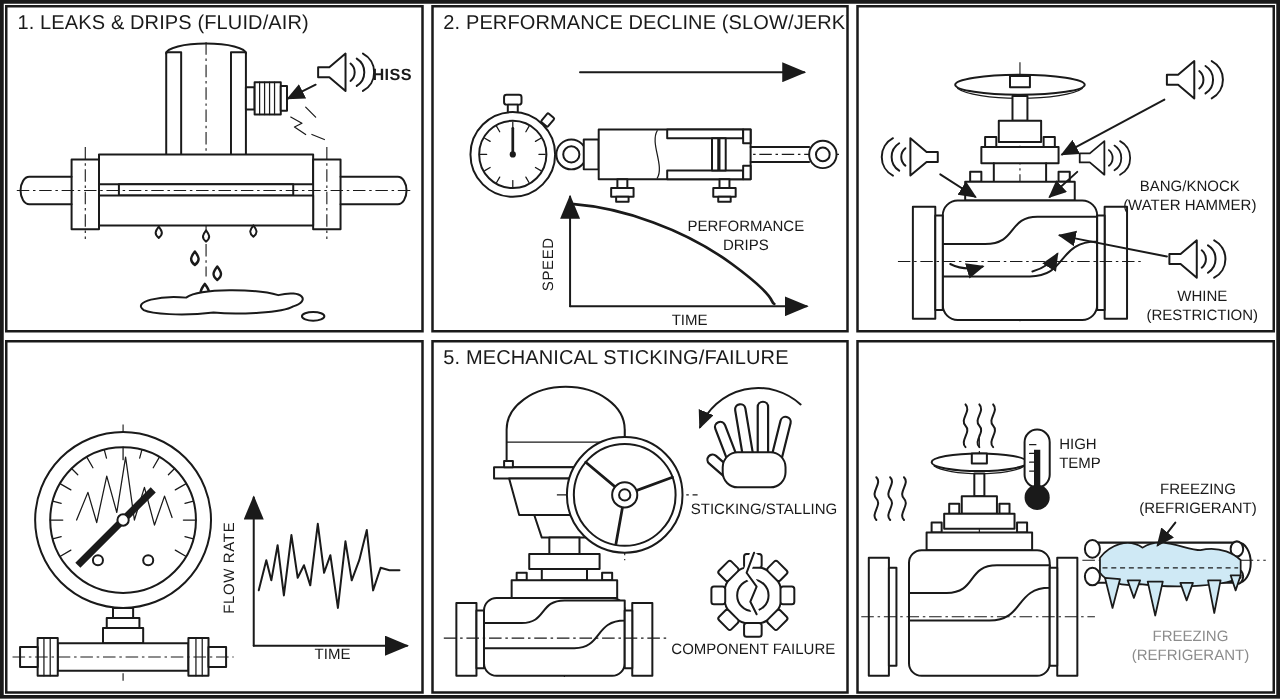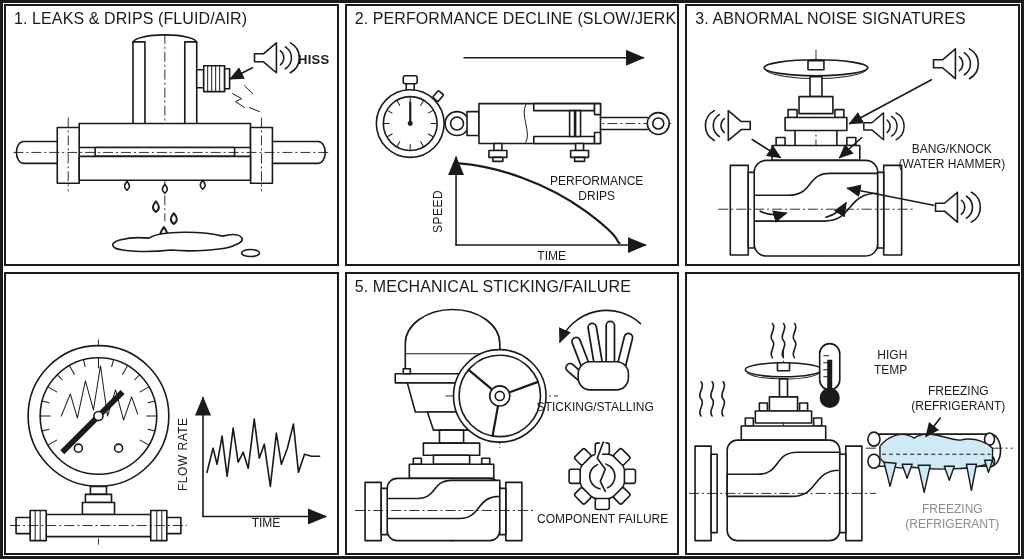--- a/index.html
+++ b/index.html
@@ -7,21 +7,21 @@
   }
   *{box-sizing:border-box;margin:0;padding:0}
   body{background:#888;font-family:"Liberation Sans","DejaVu Sans",sans-serif;color:var(--ink)}
   .stage{width:1024px;height:559px;background:var(--background);border:3px solid var(--ink);
     padding:1px;display:grid;grid-template-columns:1fr 1fr 1fr;grid-template-rows:262px 1fr;gap:6px}
   .panel{position:relative;border:2px solid var(--ink);background:var(--background);overflow:hidden}
   .panel svg{position:absolute;inset:0;width:100%;height:100%}
   .title{position:absolute;top:3px;left:8px;right:2px;font-size:16px;line-height:1.22;
     white-space:pre;letter-spacing:0.1px;z-index:3}
   .lbl{position:absolute;font-size:12px;line-height:1.25;white-space:pre-line;text-align:center;z-index:3}
-  .lbl.left{text-align:right}
+  .lbl.left{text-align:left}
   .lbl.big{font-size:13px;font-weight:bold;letter-spacing:0.3px}
   .lbl.muted{color:var(--muted-label)}
   .vlabel{position:absolute;writing-mode:vertical-rl;transform:rotate(180deg);
     font-size:12px;letter-spacing:0.5px;display:flex;align-items:center;justify-content:center;z-index:3}
   
   .s{stroke:var(--ink);stroke-width:1.6;fill:none;stroke-linecap:round;stroke-linejoin:round}
   .f{stroke:var(--ink);stroke-width:1.6;fill:#fff;stroke-linejoin:round}
   .t{stroke-width:1}
   .w2{stroke-width:2.2}
   .cl{stroke:var(--ink);stroke-width:0.9;fill:none;stroke-dasharray:10 3 2 3}
@@ -170,21 +170,20 @@
         <path class="s w2" d="M111,158 C150,161 200,178 238,206 S268,236 272,238"></path>
       </g>
     </svg>
     <div class="lbl" style="left:175px;top:168px;width:150px">PERFORMANCE
 DRIPS</div>
     <div class="vlabel" style="left:84px;top:170px;height:70px">SPEED</div>
     <div class="lbl" style="left:145px;top:243px;width:120px">TIME</div>
   </section>
 
   <section class="panel">
-    <div class="title">3. ABNORMAL NOISE SIGNATURES</div>
     <svg viewBox="0 0 329 259">
       <defs>
         <pattern id="h3" patternUnits="userSpaceOnUse" width="6" height="6">
             <path d="M0,6 L6,0" stroke="#1a1a1a" stroke-width="0.9"></path>
           </pattern>
         <marker id="m3" markerWidth="11" markerHeight="9" refX="8" refY="4" orient="auto">
             <path d="M0,0 L9,4 L0,8 z" fill="#1a1a1a"></path>
           </marker>
       </defs>
       <g>
@@ -228,20 +227,22 @@
       </g>
       <line class="s" x1="246" y1="200" x2="160" y2="183" marker-end="url(#m3)"></line>
       <g class="s" transform="translate(62,108) scale(-1,1)">
         <polygon class="f" points="0,8 9,8 22,-3 22,27 9,16 0,16"></polygon>
         <path d="M26,5 a9,9 0 0 1 0,14 M31,1 a13,13 0 0 1 0,22 M36,-3 a17,17 0 0 1 0,30"></path>
       </g>
       <line class="s" x1="64" y1="134" x2="92" y2="152" marker-end="url(#m3)"></line>
     </svg>
     <div class="lbl" style="left:200px;top:136px;width:129px">BANG/KNOCK
 (WATER HAMMER)</div>
+    <div class="lbl" style="left:220px;top:224px;width:109px">WHINE
+(RESTRICTION)</div>
   </section>
 
   <section class="panel">
     <svg viewBox="0 0 329 271">
       <defs>
         <pattern id="h4" patternUnits="userSpaceOnUse" width="6" height="6">
             <path d="M0,6 L6,0" stroke="#1a1a1a" stroke-width="0.9"></path>
           </pattern>
         <marker id="m4" markerWidth="14" markerHeight="10" refX="11" refY="5" orient="auto">
             <path d="M0,0 L12,5 L0,10 z" fill="#1a1a1a"></path>
@@ -386,21 +387,21 @@
             <rect class="f" x="-7" y="-33" width="14" height="11" rx="2"></rect>
           </g>
         <g transform="rotate(315)">
             <rect class="f" x="-7" y="-33" width="14" height="11" rx="2"></rect>
           </g>
         <circle class="s" r="12.5"></circle>
         <path d="M1,-34 L-5,-18 L3,-7 L-2,5 L3,15" stroke="#fff" stroke-width="6" fill="none"></path>
         <path class="s" d="M1,-34 L-5,-18 L3,-7 L-2,5 L3,15"></path>
       </g>
     </svg>
-    <div class="lbl" style="left:184px;top:126px;width:129px">STICKING/STALLING</div>
+    <div class="lbl" style="left:200px;top:126px;width:129px">STICKING/STALLING</div>
     <div class="lbl" style="left:190px;top:238px;width:132px">COMPONENT FAILURE</div>
   </section>
 
   <section class="panel">
     <svg viewBox="0 0 329 271">
       <defs>
         <pattern id="h6" patternUnits="userSpaceOnUse" width="6" height="6">
             <path d="M0,6 L6,0" stroke="#1a1a1a" stroke-width="0.9"></path>
           </pattern>
         <marker id="m6" markerWidth="11" markerHeight="9" refX="8" refY="4" orient="auto">

